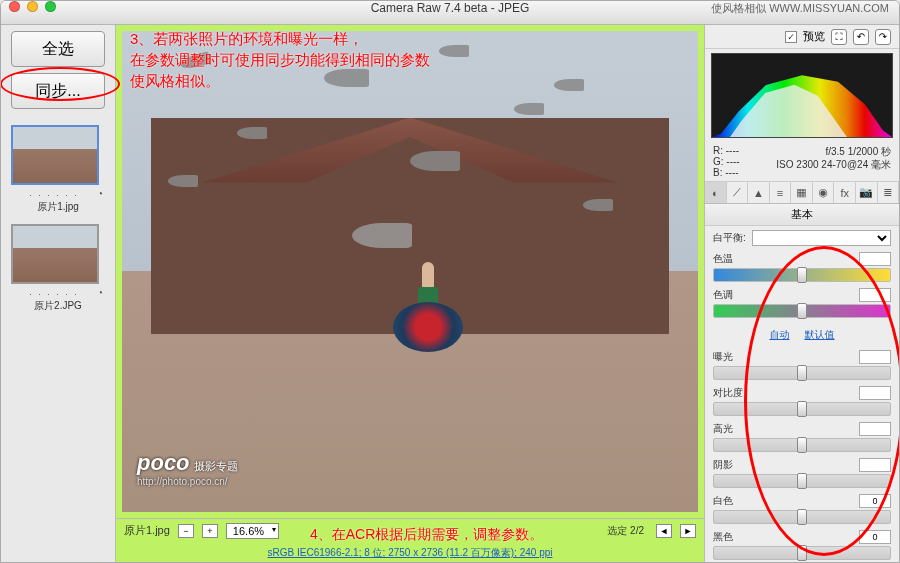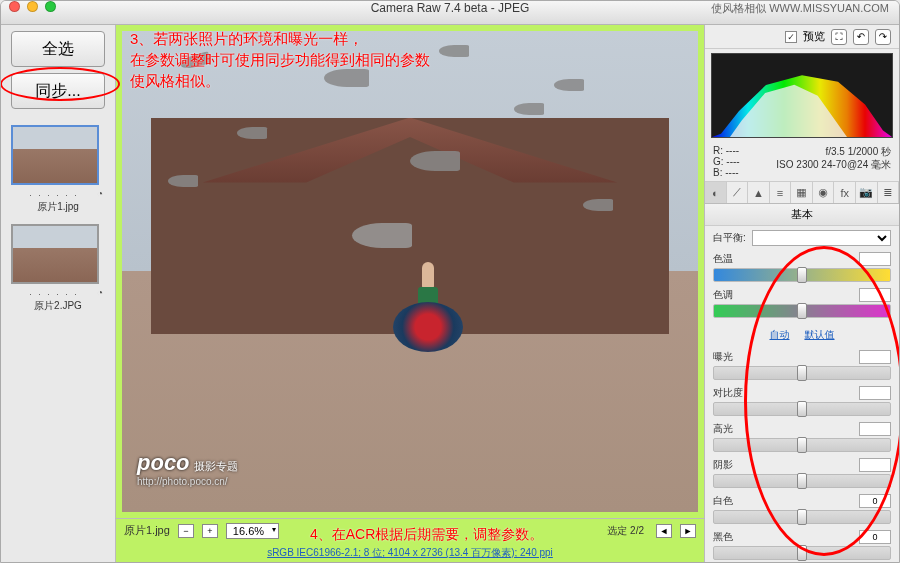--- a/index.html
+++ b/index.html
@@ -151,21 +151,21 @@
         <div class="toolbar-row">
           <span class="tb-label">原片1.jpg</span>
           <div class="nav-btn">−</div>
           <div class="nav-btn">+</div>
           <div class="zoom-box">16.6%</div>
           <div class="spacer"></div>
           <span class="sel-count">选定 2/2</span>
           <div class="nav-btn">◄</div>
           <div class="nav-btn">►</div>
         </div>
-        <div class="meta-link">sRGB IEC61966-2.1; 8 位; 4104 x 2736 (13.4 百万像素); 240 ppi</div>
+        <div class="meta-link">sRGB IEC61966-2.1; 8 位; 2750 x 2736 (11.2 百万像素); 240 ppi</div>
       </div>
     </div>
 
     <div class="right-panel">
       <div class="top-right">
         <span class="chk">✓</span>
         <span>预览</span>
         <div class="rot-btn">⛶</div>
         <div class="rot-btn">↶</div>
         <div class="rot-btn">↷</div>

